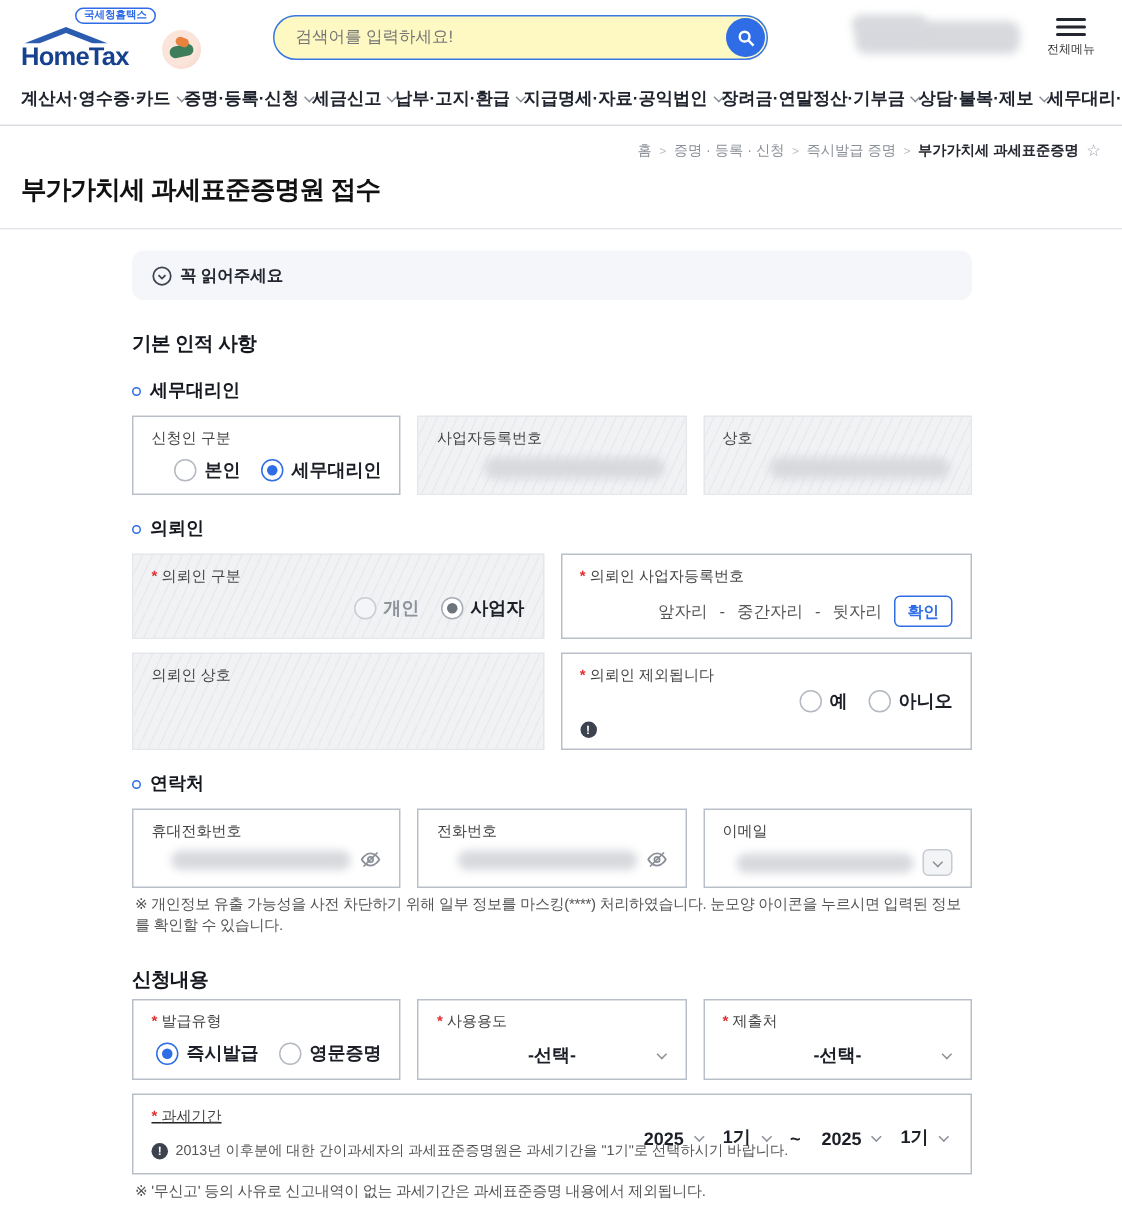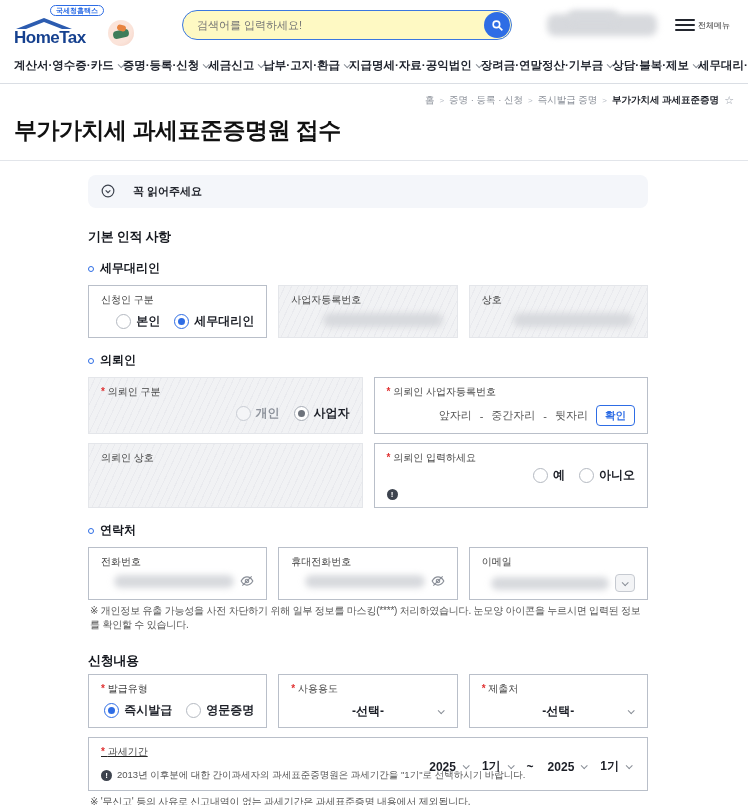--- a/index.html
+++ b/index.html
@@ -16,41 +16,41 @@
   .mascot { width:26px; height:26px; border-radius:50%; background:radial-gradient(circle at 35% 35%, #fbe4da 60%, #f3cfc2 100%); position:relative; overflow:hidden; }
   .mascot::before { content:""; position:absolute; left:5px; top:10px; width:16px; height:8px; background:#3e7d5a; border-radius:4px; transform:rotate(-12deg); }
   .mascot::after { content:""; position:absolute; left:9px; top:5px; width:9px; height:6px; background:#e8833f; border-radius:3px; transform:rotate(18deg); }
   .search-wrap { display:flex; align-items:center; margin-left:38px; position:relative; }
   .search-input { width:330px; height:30px; border:1.5px solid #3a77e0; border-radius:16px; padding:0 40px 0 14px; font-size:11px; color:#7a8290; background:#fef9c3; outline:none; }
   .search-btn { position:absolute; right:2px; top:2px; width:26px; height:26px; border-radius:50%; background:#2e6de5; border:none; display:flex; align-items:center; justify-content:center; cursor:pointer; }
   .hdr-blur-zone { margin-left:auto; display:flex; align-items:center; gap:18px; }
   .blur-chip { background:#d7d9dd; border-radius:8px; filter:blur(3px); }
   .hdr-user-blur { width:110px; height:22px; }
   .hdr-user-blur2 { position:absolute; top:10px; right:130px; width:50px; height:12px; }
-  .menu-all { display:flex; flex-direction:row; align-items:center; gap:3px; cursor:pointer; padding-right:4px;text-align:center; }
+  .menu-all { display:flex; flex-direction:column; align-items:center; gap:3px; cursor:pointer; padding-right:4px;text-align:center; }
   .hamburger { width:20px; display:flex; flex-direction:column; gap:3px; }
   .hamburger i { height:2px; background:#23262e; border-radius:1px; }
   .menu-all span { font-size:8px; color:#333; }
 
   
   .nav { display:flex; justify-content:space-between; align-items:flex-start; padding:8px 14px 10px; border-bottom:1px solid #dadee4; }
   .nav-item { display:flex; align-items:center; gap:4px; font-size:11.5px; font-weight:bold; color:#20242e; cursor:pointer; white-space:nowrap; }
   .chev { display:inline-block; width:5px; height:5px; border-right:1.3px solid #8a8f98; border-bottom:1.3px solid #8a8f98; transform:rotate(45deg) translateY(-1px); }
 
   
   .crumb-row { display:flex; justify-content:flex-end; align-items:center; gap:5px; padding:10px 14px 2px; font-size:9.5px; color:#8a8f98; }
   .crumb-sep { color:#b7bcc4; font-size:8px; }
   .crumb-last { color:#23262e; font-weight:bold; }
   .crumb-star { color:#9aa0aa; font-size:11px; cursor:pointer; }
   .title-row { padding:6px 14px 14px; border-bottom:1px solid #e2e5ea; }
-  .page-title { font-size:23px; font-weight:bold; color:#111; letter-spacing:-0.5px; }
+  .page-title { font-size:17px; font-weight:bold; color:#111; letter-spacing:-0.5px; }
 
   
   .content { width:560px; margin:14px 0 0 88px; }
-  .notice { display:flex; align-items:flex-start; gap:18px; background:#f4f6fa; border-radius:8px; padding:9px 13px; cursor:pointer; }
+  .notice { display:flex; align-items:flex-end; gap:5px; background:#f4f6fa; border-radius:8px; padding:9px 13px; cursor:pointer;font-family:Liberation Serif, serif; }
   .notice-txt { font-size:11px; font-weight:bold; color:#23262e; }
   .sec-title { font-size:13px; font-weight:bold; color:#15181f; margin:20px 0 4px; letter-spacing:-0.3px; }
   .sub-title { display:flex; align-items:center; gap:6px; font-size:12px; font-weight:bold; color:#15181f; margin:14px 0 8px; }
   .sub-dot { width:6px; height:6px; border:1.7px solid #2e6de5; border-radius:50%; background:#fff; }
 
   .row { display:flex; gap:11px; margin-bottom:9px; }
   .box { position:relative; border-radius:0; padding:7px 12px; min-height:46px; }
   .box.white { background:#fff; border:1px solid #b9bfc9; }
   .box.hatch { background:repeating-linear-gradient(115deg,#f1f2f4 0px,#f1f2f4 5px,#e9eaee 5px,#e9eaee 6px); border:1px solid #e4e6ea; }
   .box-label { font-size:10px; color:#444; }
@@ -243,21 +243,21 @@
         <span>뒷자리</span>
         <button class="confirm-btn">확인</button>
       </div>
     </div>
   </div>
   <div class="row">
     <div class="box hatch flex1">
       <div class="box-label">의뢰인 상호</div>
     </div>
     <div class="box white flex1">
-      <div class="box-label req">의뢰인 입력하세요</div>
+      <div class="box-label req">의뢰인 제외됩니다</div>
       <div class="radio-line" style="margin-top:2px;">
         <span class="radio-opt">
             <span class="rb"></span>
             <span>예</span>
           </span>
         <span class="radio-opt">
             <span class="rb"></span>
             <span>아니오</span>
           </span>
       </div>
@@ -265,47 +265,47 @@
         <span class="info-ico">!</span>
       </div>
     </div>
   </div>
 
   <div class="sub-title">
     <span class="sub-dot"></span>
     <span>연락처</span>
   </div>
   <div class="row" style="margin-bottom:4px;">
+    <div class="box white flex1 contact-box">
+      <div class="box-label">휴대전화번호</div>
+      <div class="contact-val">
+        <div class="blur-chip" style="width:120px;height:13px;"></div>
+        <button class="eye-btn">
+          <svg width="14" height="14" viewBox="0 0 24 24" fill="none" stroke="#8a8f98" stroke-width="2">
+              <path d="M2 12s4-7 10-7 10 7 10 7-4 7-10 7S2 12 2 12z"></path>
+              <circle cx="12" cy="12" r="3"></circle>
+              <line x1="4" y1="20" x2="20" y2="4"></line>
+            </svg>
+        </button>
+      </div>
+    </div>
     <div class="box white flex1 contact-box">
       <div class="box-label">전화번호</div>
       <div class="contact-val">
         <div class="blur-chip" style="width:120px;height:13px;"></div>
         <button class="eye-btn">
           <svg width="14" height="14" viewBox="0 0 24 24" fill="none" stroke="#8a8f98" stroke-width="2">
               <path d="M2 12s4-7 10-7 10 7 10 7-4 7-10 7S2 12 2 12z"></path>
               <circle cx="12" cy="12" r="3"></circle>
               <line x1="4" y1="20" x2="20" y2="4"></line>
             </svg>
         </button>
       </div>
     </div>
     <div class="box white flex1 contact-box">
-      <div class="box-label">휴대전화번호</div>
-      <div class="contact-val">
-        <div class="blur-chip" style="width:120px;height:13px;"></div>
-        <button class="eye-btn">
-          <svg width="14" height="14" viewBox="0 0 24 24" fill="none" stroke="#8a8f98" stroke-width="2">
-              <path d="M2 12s4-7 10-7 10 7 10 7-4 7-10 7S2 12 2 12z"></path>
-              <circle cx="12" cy="12" r="3"></circle>
-              <line x1="4" y1="20" x2="20" y2="4"></line>
-            </svg>
-        </button>
-      </div>
-    </div>
-    <div class="box white flex1 contact-box">
       <div class="box-label">이메일</div>
       <div class="contact-val">
         <div class="blur-chip" style="width:118px;height:13px;"></div>
         <span class="select-mini">
             <span class="chev"></span>
           </span>
       </div>
     </div>
   </div>
   <div class="note">※ 개인정보 유출 가능성을 사전 차단하기 위해 일부 정보를 마스킹(****) 처리하였습니다. 눈모양 아이콘을 누르시면 입력된 정보를 확인할 수 있습니다.</div>

